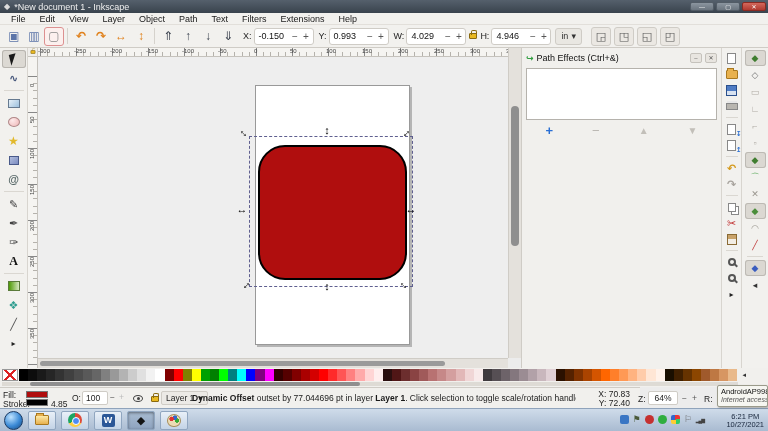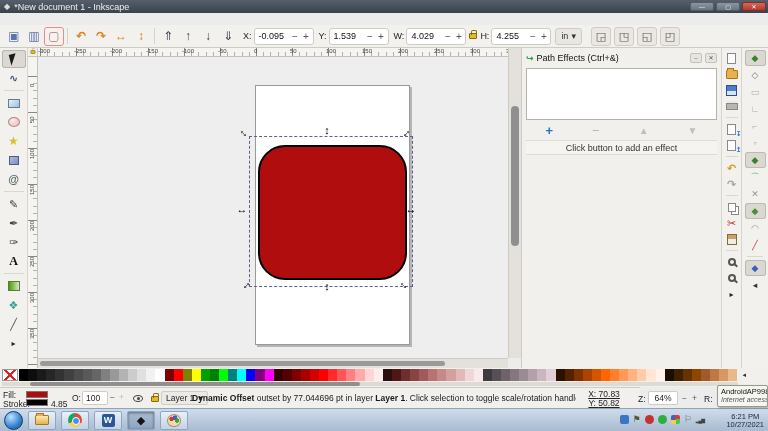--- a/index.html
+++ b/index.html
@@ -154,21 +154,21 @@
   .o-label{position:absolute;left:72px;top:5px;}
   .o-box{position:absolute;left:82px;top:3px;width:26px;height:14px;background:#fff;border:1px solid #cfccc6;border-radius:2px;padding:1px 3px;}
   .o-minus{position:absolute;left:110px;top:4px;color:#555;}
   .o-plus{position:absolute;left:119px;top:4px;color:#bbb;}
   .eye{position:absolute;left:133px;top:7px;width:10px;height:7px;border:1px solid #444;border-radius:50%;}
   .eye::after{content:"";position:absolute;left:3px;top:1px;width:3px;height:3px;background:#444;border-radius:50%;}
   .layer-lock{position:absolute;left:148px;top:8px;}
   .layerdd{position:absolute;left:161px;top:3px;height:14px;padding:0 4px;background:#eceae6;border:1px solid #cfccc6;border-radius:2px;display:flex;gap:4px;align-items:center;}
   .msg{position:absolute;left:192px;top:5px;width:384px;white-space:nowrap;overflow:hidden;font-size:8.5px;color:#1a1a1a;}
   .msg b{font-weight:bold;}
-  .xy{position:absolute;left:578px;top:2px;width:52px;text-align:center;line-height:9px;color:#222;text-decoration:underline;}
+  .xy{position:absolute;left:578px;top:2px;width:52px;text-align:right;line-height:9px;color:#222;}
   .z-label{position:absolute;left:638px;top:6px;}
   .z-box{position:absolute;left:648px;top:3px;width:30px;height:14px;background:#fff;border:1px solid #cfccc6;border-radius:2px;padding:1px 0;text-align:center;}
   .z-minus{position:absolute;left:682px;top:5px;color:#555;}
   .z-plus{position:absolute;left:692px;top:5px;color:#555;}
   .r-label{position:absolute;left:704px;top:6px;}
 
   
   .tooltip{position:absolute;left:717px;top:385px;width:51px;height:22px;background:#f6f6f1;border:1px solid #9a9a8a;
     border-radius:2px;box-shadow:1px 1px 2px rgba(0,0,0,.3);z-index:9;padding:1px 3px;overflow:hidden;}
   .tooltip .l1{font-size:7.5px;color:#111;white-space:nowrap;}
@@ -210,20 +210,32 @@
   <div class="titlebar">
     <span class="app-icon">◆</span>
     <span>*New document 1 - Inkscape</span>
     <span class="win-btns">
       <span class="win-btn">—</span>
       <span class="win-btn">▢</span>
       <span class="win-btn close">✕</span>
     </span>
   </div>
 
+  <div class="menubar" id="menubar">
+      <span class="menu-item">File</span>
+      <span class="menu-item">Edit</span>
+      <span class="menu-item">View</span>
+      <span class="menu-item">Layer</span>
+      <span class="menu-item">Object</span>
+      <span class="menu-item">Path</span>
+      <span class="menu-item">Text</span>
+      <span class="menu-item">Filters</span>
+      <span class="menu-item">Extensions</span>
+      <span class="menu-item">Help</span>
+    </div>
 
   <div class="toolctrl">
     <span id="toolopts" style="display:flex;align-items:center;">
         <span class="tbtn b-blue">
           <b class="g">▣</b>
         </span>
         <span class="tbtn b-blue">
           <b class="g">▥</b>
         </span>
         <span class="tbtn b-redframe">
@@ -251,40 +263,40 @@
         </span>
         <span class="tbtn b-dark">
           <b class="g">↓</b>
         </span>
         <span class="tbtn b-dark">
           <b class="g">⇓</b>
         </span>
       </span>
     <span class="flabel">X:</span>
     <span class="spin">
-      <span class="val">-0.095</span>
+      <span class="val">-0.150</span>
       <span class="sbtn">−</span>
       <span class="sbtn">+</span>
     </span>
     <span class="flabel">Y:</span>
     <span class="spin">
-      <span class="val">1.539</span>
+      <span class="val">0.993</span>
       <span class="sbtn">−</span>
       <span class="sbtn">+</span>
     </span>
     <span class="flabel">W:</span>
     <span class="spin">
       <span class="val">4.029</span>
       <span class="sbtn">−</span>
       <span class="sbtn">+</span>
     </span>
     <span class="padlock"></span>
     <span class="flabel" style="margin-left:0;">H:</span>
     <span class="spin">
-      <span class="val">4.255</span>
+      <span class="val">4.946</span>
       <span class="sbtn">−</span>
       <span class="sbtn">+</span>
     </span>
     <span class="unit">
       <span>in</span>
       <span>▾</span>
     </span>
     <span id="toggles" style="display:flex;align-items:center;margin-left:6px;">
         <span class="toggle4">
           <b class="g">◲</b>
@@ -413,21 +425,20 @@
           <span class="pe-hbtn">✕</span>
         </span>
       </div>
       <div class="pe-list"></div>
       <div class="pe-btnrow">
         <span class="pe-add">+</span>
         <span class="pe-remove">−</span>
         <span class="pe-arrow">▲</span>
         <span class="pe-arrow">▼</span>
       </div>
-      <div class="pe-hint">Click button to add an effect</div>
     </div>
 
     <div class="cmdbar" id="cmdbar">
         <span class="citem i-page">
           <i class="shape"></i>
         </span>
         <span class="citem i-folder">
           <i class="shape"></i>
         </span>
         <span class="citem i-save">
@@ -621,21 +632,21 @@
     <span class="o-plus">+</span>
     <span class="eye"></span>
     <span class="padlock layer-lock"></span>
     <span class="layerdd">
       <span>Layer 1</span>
       <span>▾</span>
     </span>
     <span class="msg"><b>Dynamic Offset</b><span> outset by 77.044696 pt in layer </span><b>Layer 1</b><span>. Click selection to toggle scale/rotation handles (or Shift+s).</span></span>
     <span class="xy">
       <div><span>X:</span> <span>70.83</span></div>
-      <div><span>Y:</span> <span>50.82</span></div>
+      <div><span>Y:</span> <span>72.40</span></div>
     </span>
     <span class="z-label">Z:</span>
     <span class="z-box">64%</span>
     <span class="z-minus">−</span>
     <span class="z-plus">+</span>
     <span class="r-label">R:</span>
   </div>
 
   <div class="tooltip">
     <div class="l1">AndroidAP998F 2</div>

